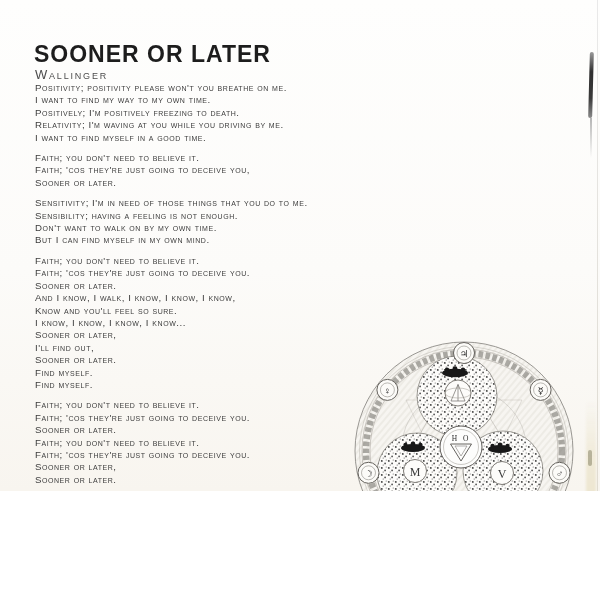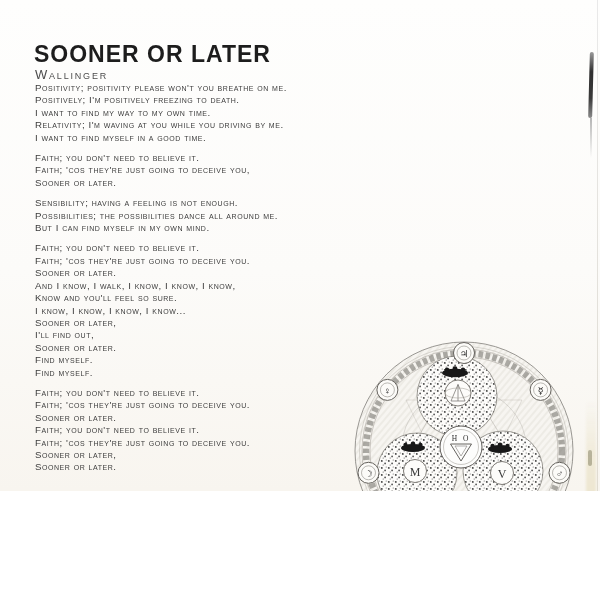--- a/index.html
+++ b/index.html
@@ -53,33 +53,34 @@
 <body>
 
 <div class="scan">
 
   <h1 class="page-title">SOONER OR LATER</h1>
   <div class="credit">Wallinger</div>
 
   <div class="lyrics">
     <div class="stanza">
       <div class="line">Positivity; positivity please won't you breathe on me.</div>
+      <div class="line">I want to find my way to my own time.</div>
       <div class="line">Positively; I'm positively freezing to death.</div>
-      <div class="line">I want to find my way to my own time.</div>
       <div class="line">Relativity; I'm waving at you while you driving by me.</div>
       <div class="line">I want to find myself in a good time.</div>
     </div>
     <div class="stanza">
       <div class="line">Faith; you don't need to believe it.</div>
       <div class="line">Faith; 'cos they're just going to deceive you,</div>
       <div class="line">Sooner or later.</div>
     </div>
     <div class="stanza">
+      <div class="line">Sensitivity; I'm in need of those things that you do to me.</div>
       <div class="line">Sensibility; having a feeling is not enough.</div>
-      <div class="line">Possibilities; the possibilities dance all around me.</div>
+      <div class="line">Don't want to walk on by my own time.</div>
       <div class="line">But I can find myself in my own mind.</div>
     </div>
     <div class="stanza">
       <div class="line">Faith; you don't need to believe it.</div>
       <div class="line">Faith; 'cos they're just going to deceive you.</div>
       <div class="line">Sooner or later.</div>
       <div class="line">And I know, I walk, I know, I know, I know,</div>
       <div class="line">Know and you'll feel so sure.</div>
       <div class="line">I know, I know, I know, I know...</div>
       <div class="line">Sooner or later,</div>

